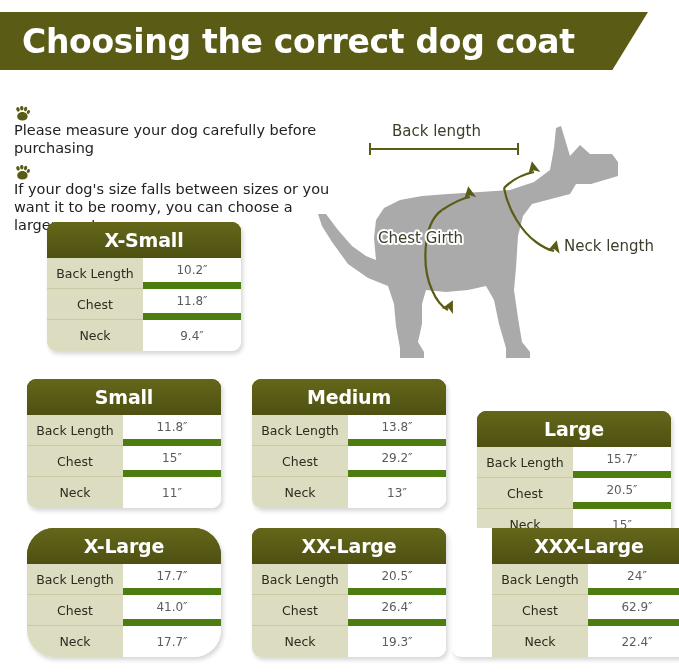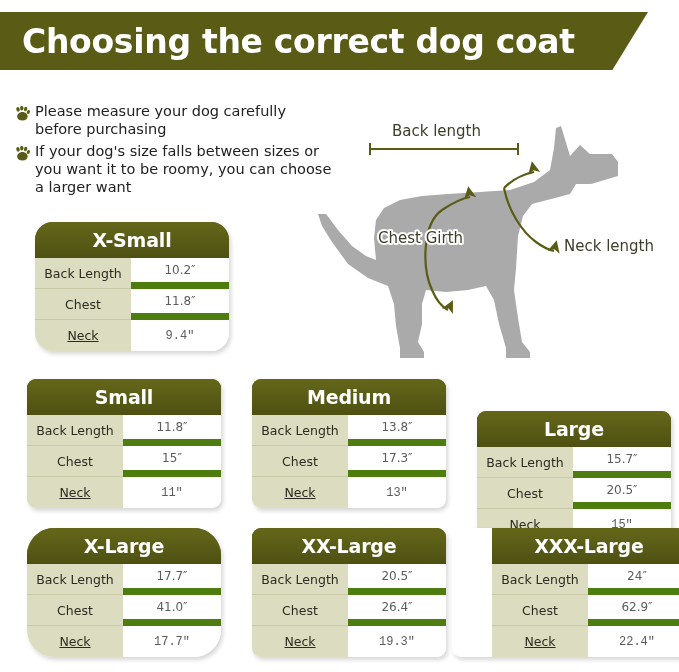--- a/index.html
+++ b/index.html
@@ -50,20 +50,21 @@
   .notes {
     position: absolute;
     left: 14px;
     top: 103px;
     width: 320px;
   }
   .note-row {
     display: flex;
     align-items: flex-start;
     margin-bottom: 5px;
+    flex-direction: column;
   }
   .paw-icon {
     flex: 0 0 auto;
     width: 17px;
     height: 16px;
     margin-top: 3px;
     margin-right: 4px;
   }
   .note-text {
     font-size: 14.5px;
@@ -113,36 +114,36 @@
     flex: 0 0 96px;
     background: #dcdcc0;
     display: flex;
     align-items: center;
     justify-content: center;
     font-size: 12.5px;
     color: #2b2b20;
     border-bottom: 1px solid #c9c9a6;
     box-sizing: border-box;
   }
-  .t-row:last-child .t-label { border-bottom: none; text-decoration: underline; }
+  .t-row:last-child .t-label { border-bottom: none; }
   .t-value {
     flex: 1 1 auto;
     background: #ffffff;
     display: flex;
     align-items: center;
     justify-content: center;
     font-size: 12px;
     color: #5c5c5c;
     border-bottom: 7px solid #4d7c0f;
     box-sizing: border-box;
   }
-  .t-row:last-child .t-value { border-bottom: none; font-family: Liberation Mono, monospace; }
+  .t-row:last-child .t-value { border-bottom: none; }
 
   
-  #card-0 { left: 35px;  top: 222px; border-radius: 18px; }
+  #card-0 { left: 47px;  top: 222px; }
   #card-1 { left: 27px;  top: 379px; }
   #card-2 { left: 252px; top: 379px; }
   #card-3 { left: 477px; top: 379px; margin-top: 32px; }
   #card-4 { left: 27px;  top: 528px; border-radius: 27px; }
   #card-5 { left: 252px; top: 528px; }
   #card-6 { left: 452px; top: 528px; padding-left: 40px; }
 
   .diag-label {
     font-family: "DejaVu Sans", "Liberation Sans", sans-serif;
     font-size: 15px;
@@ -350,21 +351,21 @@
 
 <div class="table-card" id="card-2">
   <div class="table-head">Medium</div>
   <div class="table-body">
     <div class="t-row">
       <div class="t-label">Back Length</div>
       <div class="t-value">13.8″</div>
     </div>
     <div class="t-row">
       <div class="t-label">Chest</div>
-      <div class="t-value">17.3″</div>
+      <div class="t-value">29.2″</div>
     </div>
     <div class="t-row">
       <div class="t-label">Neck</div>
       <div class="t-value">13″</div>
     </div>
   </div>
 </div>
 
 <div class="table-card" id="card-3">
   <div class="table-head">Large</div>

